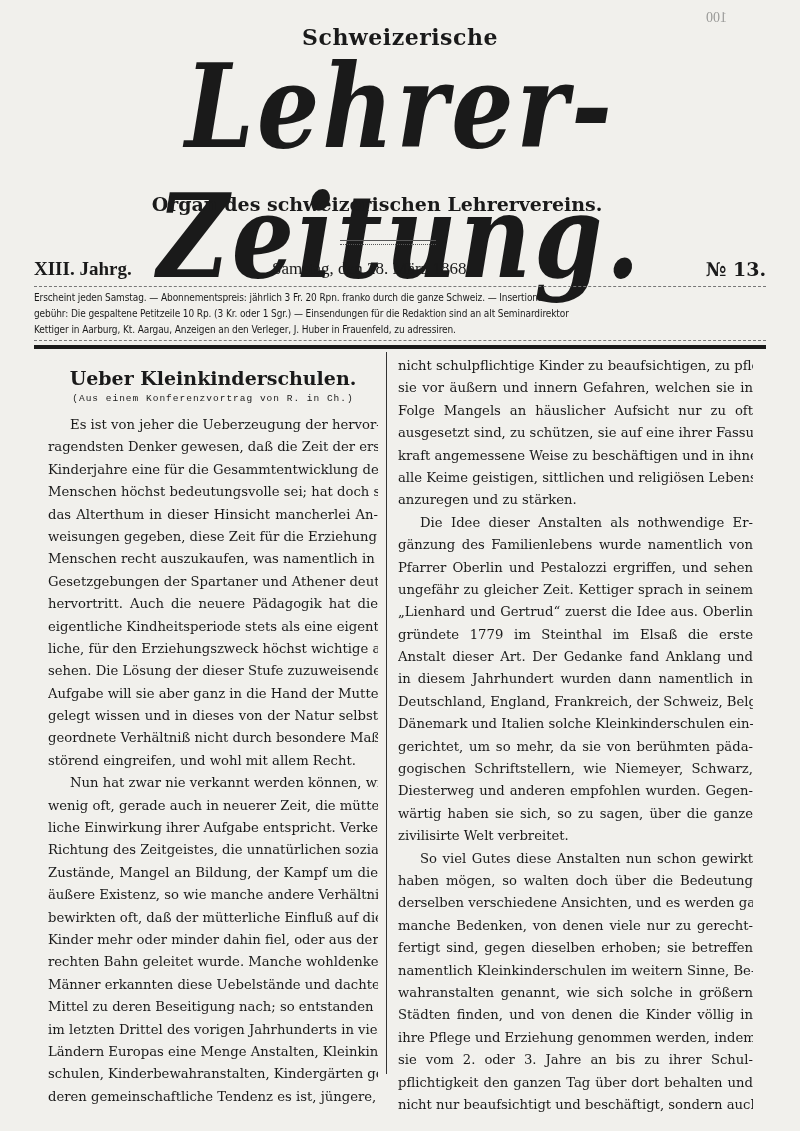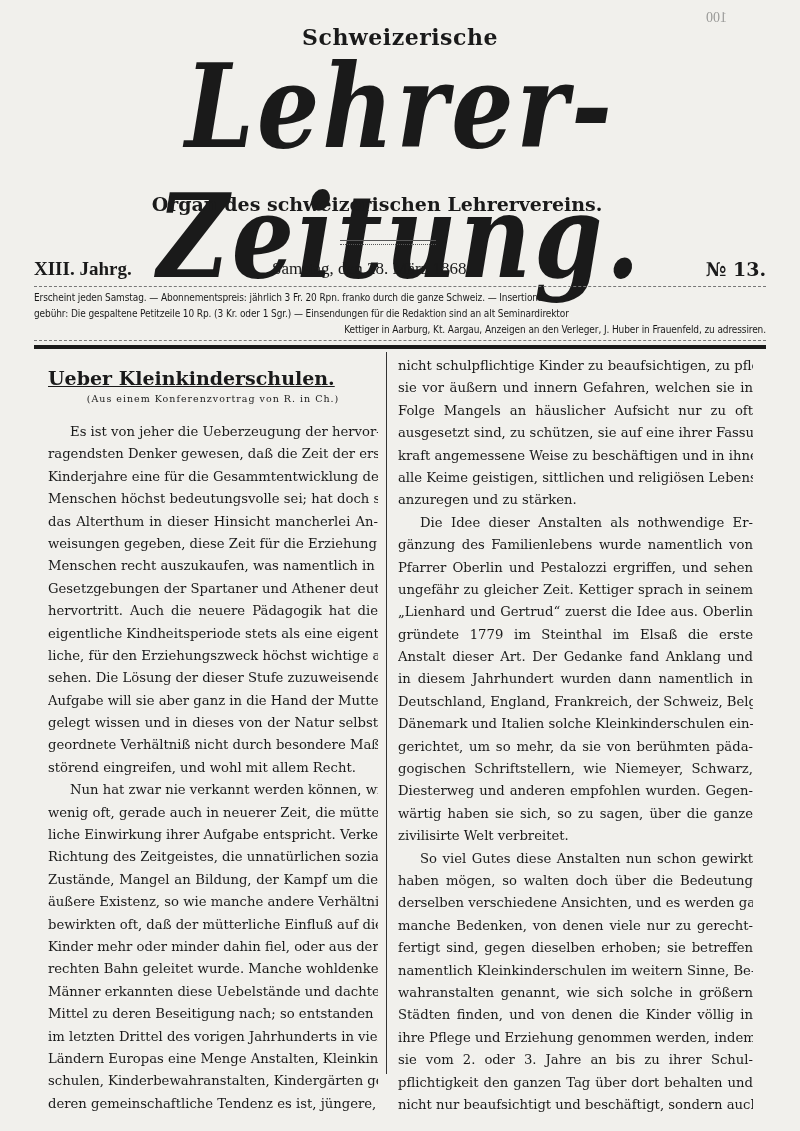--- a/index.html
+++ b/index.html
@@ -27,30 +27,30 @@
     font-family: "DejaVu Serif", serif; }
   .issue-year { position: absolute; left: 0; top: 0; font-weight: bold; font-size: 19px; font-family: Liberation Serif, serif; }
   .issue-date { position: absolute; left: 238px; top: 1px; font-size: 17px; font-family: "Liberation Serif", serif; }
   .issue-no { position: absolute; right: 0; top: 0; font-weight: bold; font-size: 19px; margin-left: 7px; }
   .wavy { position: absolute; left: 34px; right: 34px; height: 2px;
     border-top: 1px dashed #777; }
   .info { position: absolute; left: 34px; right: 34px; top: 290px;
     font-family: "DejaVu Sans Condensed", "DejaVu Sans", sans-serif; font-size: 10px; line-height: 16px;
     text-align: justify; letter-spacing: -0.1px; }
   .info .line { display: block; white-space: nowrap; }
-  .info .center { text-align: right; }
+  .info .center { text-align: left; }
   .thickrule { position: absolute; left: 34px; right: 34px; top: 345px; height: 4px; background: #1a1a1a; }
 
   .col { position: absolute; top: 355px; font-family: "DejaVu Serif", serif; font-size: 13.2px;
     line-height: 22.4px; }
   .col-left { left: 48px; width: 330px; }
   .col-right { left: 398px; width: 355px; }
   .col-rule { position: absolute; left: 386px; top: 352px; width: 1px; height: 722px; background: #333; }
-  .art-title { text-align: left; font-weight: bold; font-size: 19px; line-height: 26px; margin-top: 10px; text-decoration: underline; }
-  .art-byline { text-align: center; font-size: 9.5px; line-height: 16px; letter-spacing: 1px; margin-bottom: 14px; }
+  .art-title { text-align: center; font-weight: bold; font-size: 19px; line-height: 26px; margin-top: 10px; }
+  .art-byline { text-align: center; font-size: 9.5px; line-height: 16px; letter-spacing: 1px; margin-bottom: 7px; font-family: Liberation Mono, monospace; }
   .ln { display: block; white-space: nowrap; text-align: justify; text-align-last: justify; height: 22.4px; overflow: hidden; }
   .ln.last { text-align-last: left; }
   .ln.indent { padding-left: 22px; }
 </style>
 </head>
 <body>
 
 <div class="page">
 
   <div class="pagenum-ghost">100</div>

